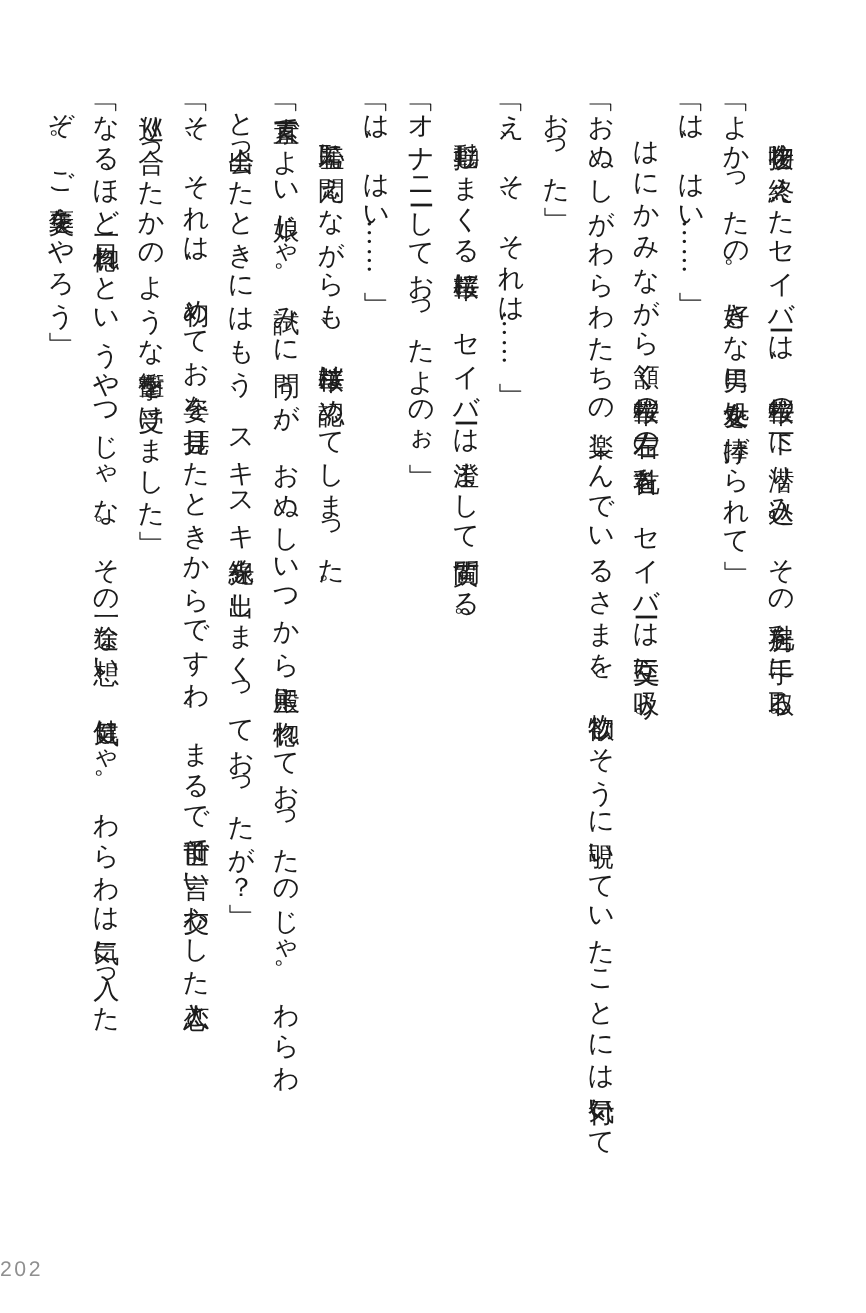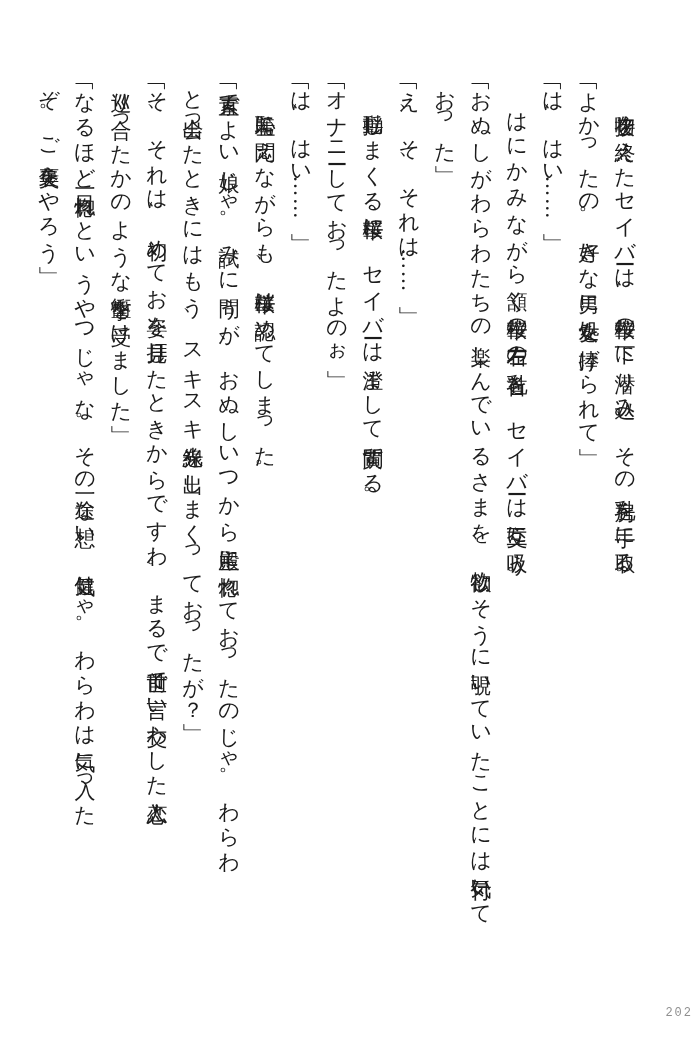--- a/index.html
+++ b/index.html
@@ -34,23 +34,23 @@
     white-space: nowrap;
   }
   .text-block p.tcol.indent {
     text-indent: 22px;
   }
   .page-number {
     position: absolute;
     top: 1006px;
     left: 0;
     width: 100%;
-    text-align: right;
-    font-family: Liberation Mono, monospace;
-    font-size: 12px;
+    text-align: left;
+    font-family: Liberation Sans, sans-serif;
+    font-size: 17px;
     letter-spacing: 2px;
     color: #8f8f8f;
   }
 </style>
 </head>
 <body>
 
 <div class="page">
   <div class="text-block">
       <p class="tcol indent">接吻を終えたセイバーは、桜華の下に潜り込み、その乳房を手に取る。</p>

